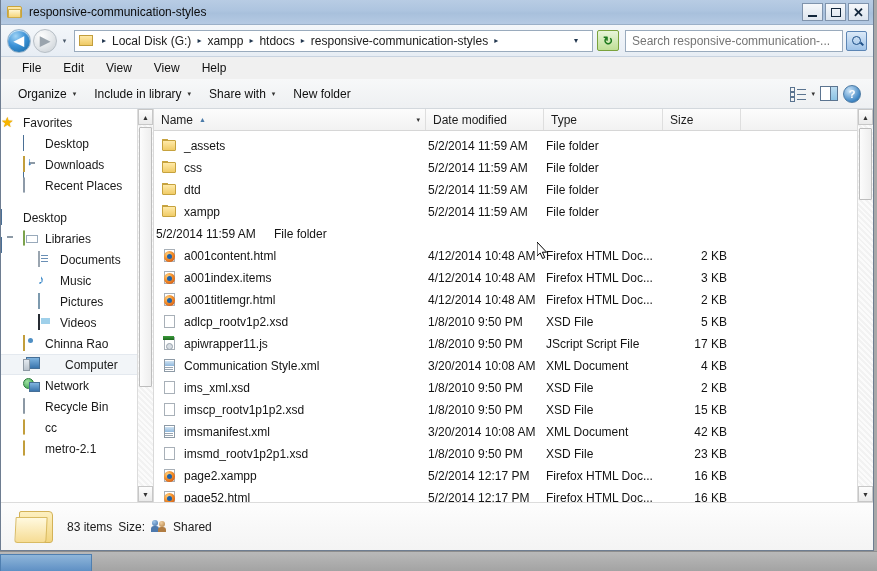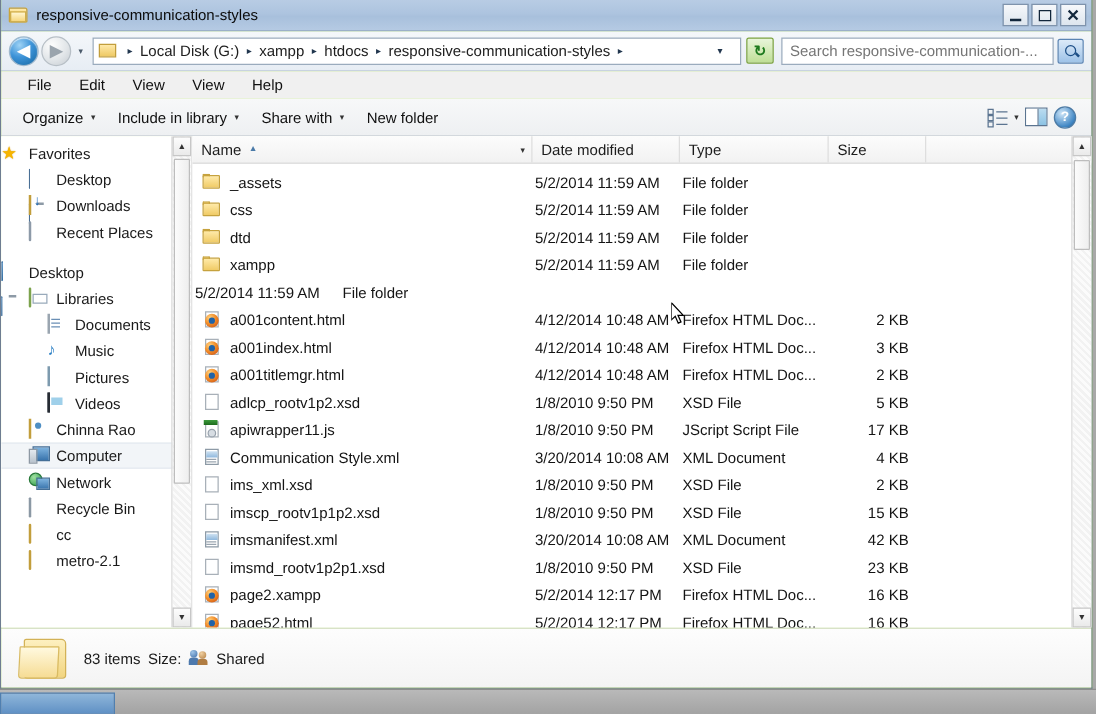--- a/index.html
+++ b/index.html
@@ -156,21 +156,21 @@
   
   .sidebar {
     width: 153px; background: #ffffff; position: relative;
     border-right: 1px solid #d9d9d9; overflow: hidden;
   }
   .nav-list { padding-top: 3px; }
   .nav-row {
     height: 21px; display: flex; align-items: center; font-size: 12px; color: #1a1a1a;
     white-space: nowrap; padding-right: 4px;
   }
-  .nav-row.sel { background: #f2f5f8; border-top: 1px solid #e4e9ef; border-bottom: 1px solid #e4e9ef; }
+  .nav-row.sel { background: #f2f5f8; border-top: 1px solid #e4e9ef; border-bottom: 1px solid #e4e9ef; gap: 20px; }
   .nav-ic { width: 17px; height: 15px; margin-right: 5px; flex: none; position: relative; }
   .nav-gap { height: 11px; }
   .lvl1 { padding-left: 22px; }
   .lvl2 { padding-left: 37px; }
   
   .ic-star { color: #f7b500; font-size: 14px; line-height: 1; text-shadow: 0 0 1px #c98c00; }
   .ic-monitor { width: 16px; height: 12px; background: linear-gradient(to bottom,#6ea7d8,#2f6ea8);
     border: 1px solid #4a6f95; border-radius: 1px; }
   .ic-monitor::after { content:''; display:block; width:6px; height:2px; background:#8d9aa6; margin:12px auto 0; }
   .ic-folder { width: 15px; height: 12px; background: linear-gradient(to bottom,#ffe9a8,#eec964);
@@ -570,21 +570,21 @@
           <span class="cell-type">Firefox HTML Doc...</span>
           <span class="cell-size">2 KB</span>
         </div>
 
         <div class="frow">
           <span class="cell-name">
             <span class="fi fi-ff">
                 <i class="pg"></i>
                 <i class="ball"></i>
               </span>
-            <span>a001index.html</span>
+            <span>a001index.items</span>
           </span>
           <span class="cell-date">4/12/2014 10:48 AM</span>
           <span class="cell-type">Firefox HTML Doc...</span>
           <span class="cell-size">3 KB</span>
         </div>
 
         <div class="frow">
           <span class="cell-name">
             <span class="fi fi-ff">
                 <i class="pg"></i>

